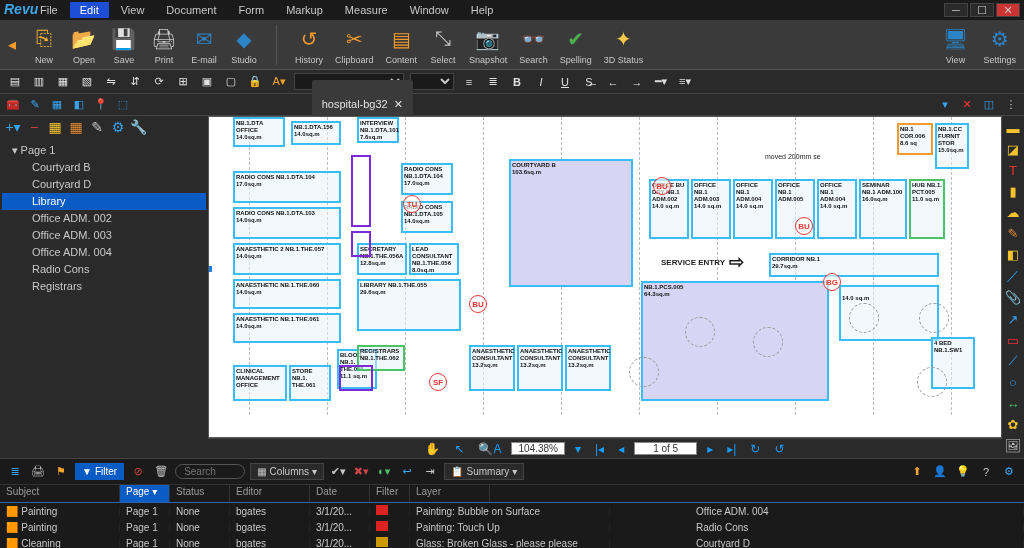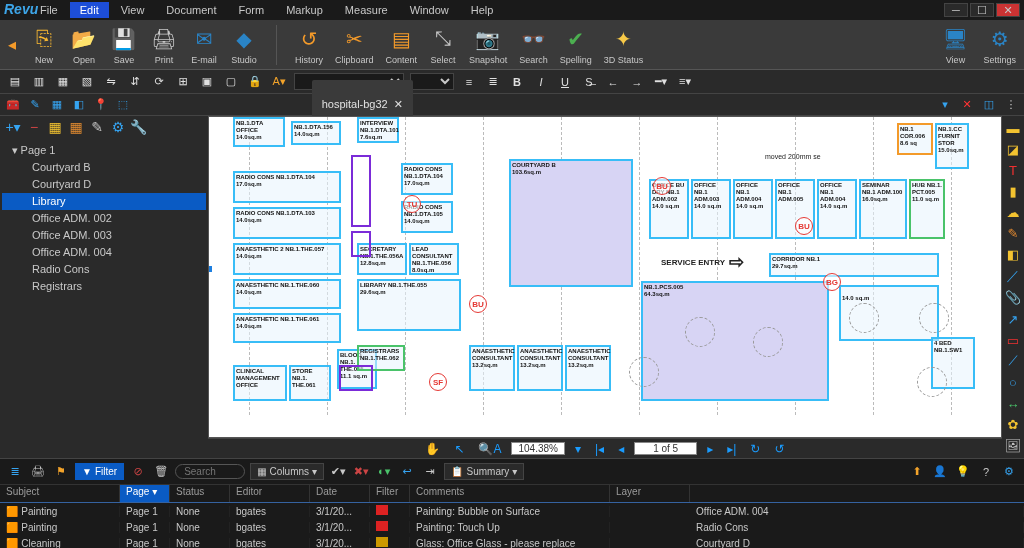--- a/index.html
+++ b/index.html
@@ -443,21 +443,20 @@
     <span class="st-icon" style="color:#35a3f0">⚙</span>
   </div>
   <div class="bp-grid">
     <div class="bp-head" id="bp-head">
         <div class="c-subj">Subject</div>
         <div class="c-page" style="background: rgb(10, 91, 196); color: rgb(255, 255, 255);">Page ▾</div>
         <div class="c-stat">Status</div>
         <div class="c-auth">Editor</div>
         <div class="c-date">Date</div>
         <div class="c-color">Filter</div>
-        <div class="c-comm">Comments</div>
         <div class="c-layer">Layer</div>
       </div>
     <div id="bp-rows">
         <div class="bp-row">
           <div class="c-subj">🟧 Painting</div>
           <div class="c-page">Page 1</div>
           <div class="c-stat">None</div>
           <div class="c-auth">bgates</div>
           <div class="c-date">3/1/20...</div>
           <div class="c-color"><span class="col-sw" style="background:#d22"></span></div>
@@ -476,19 +475,19 @@
           <div class="c-layer"></div>
           <div class="c-space">Radio Cons</div>
         </div>
         <div class="bp-row">
           <div class="c-subj">🟧 Cleaning</div>
           <div class="c-page">Page 1</div>
           <div class="c-stat">None</div>
           <div class="c-auth">bgates</div>
           <div class="c-date">3/1/20...</div>
           <div class="c-color"><span class="col-sw" style="background:#c90"></span></div>
-          <div class="c-comm">Glass: Office Glass - please replace</div>
+          <div class="c-comm">Glass: Broken Glass - please please</div>
           <div class="c-layer"></div>
           <div class="c-space">Courtyard D</div>
         </div>
       </div>
   </div>
 </div>
 
 </body></html>

